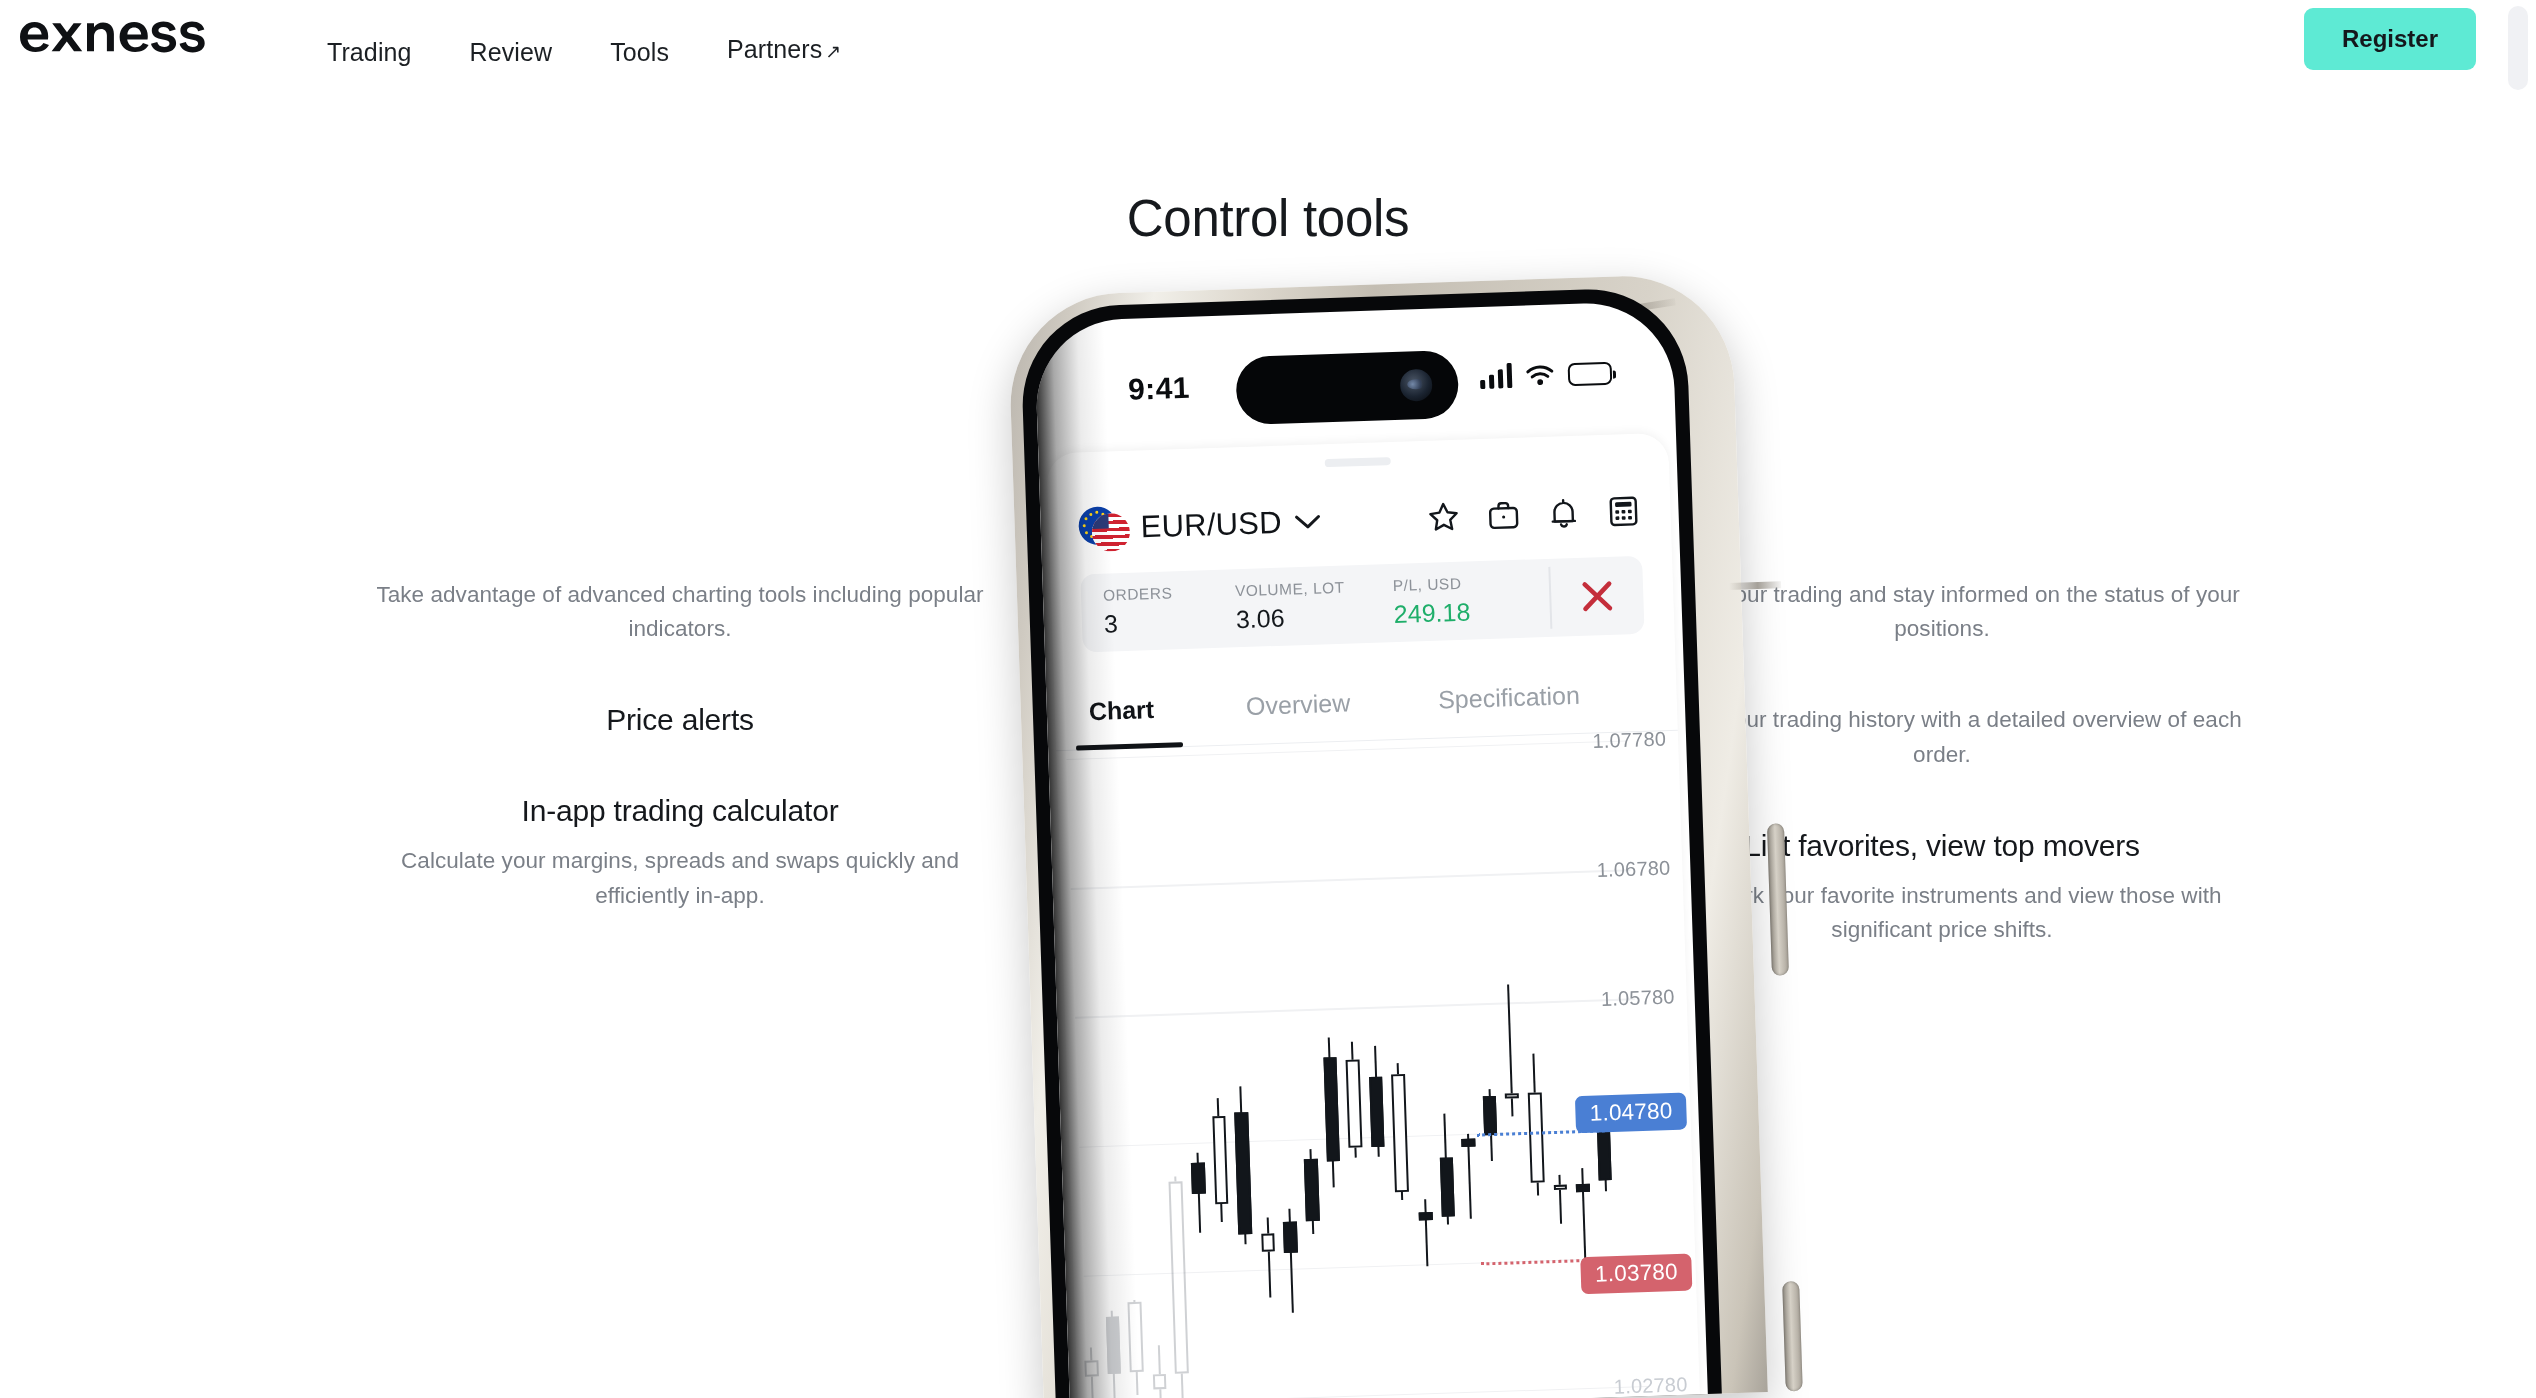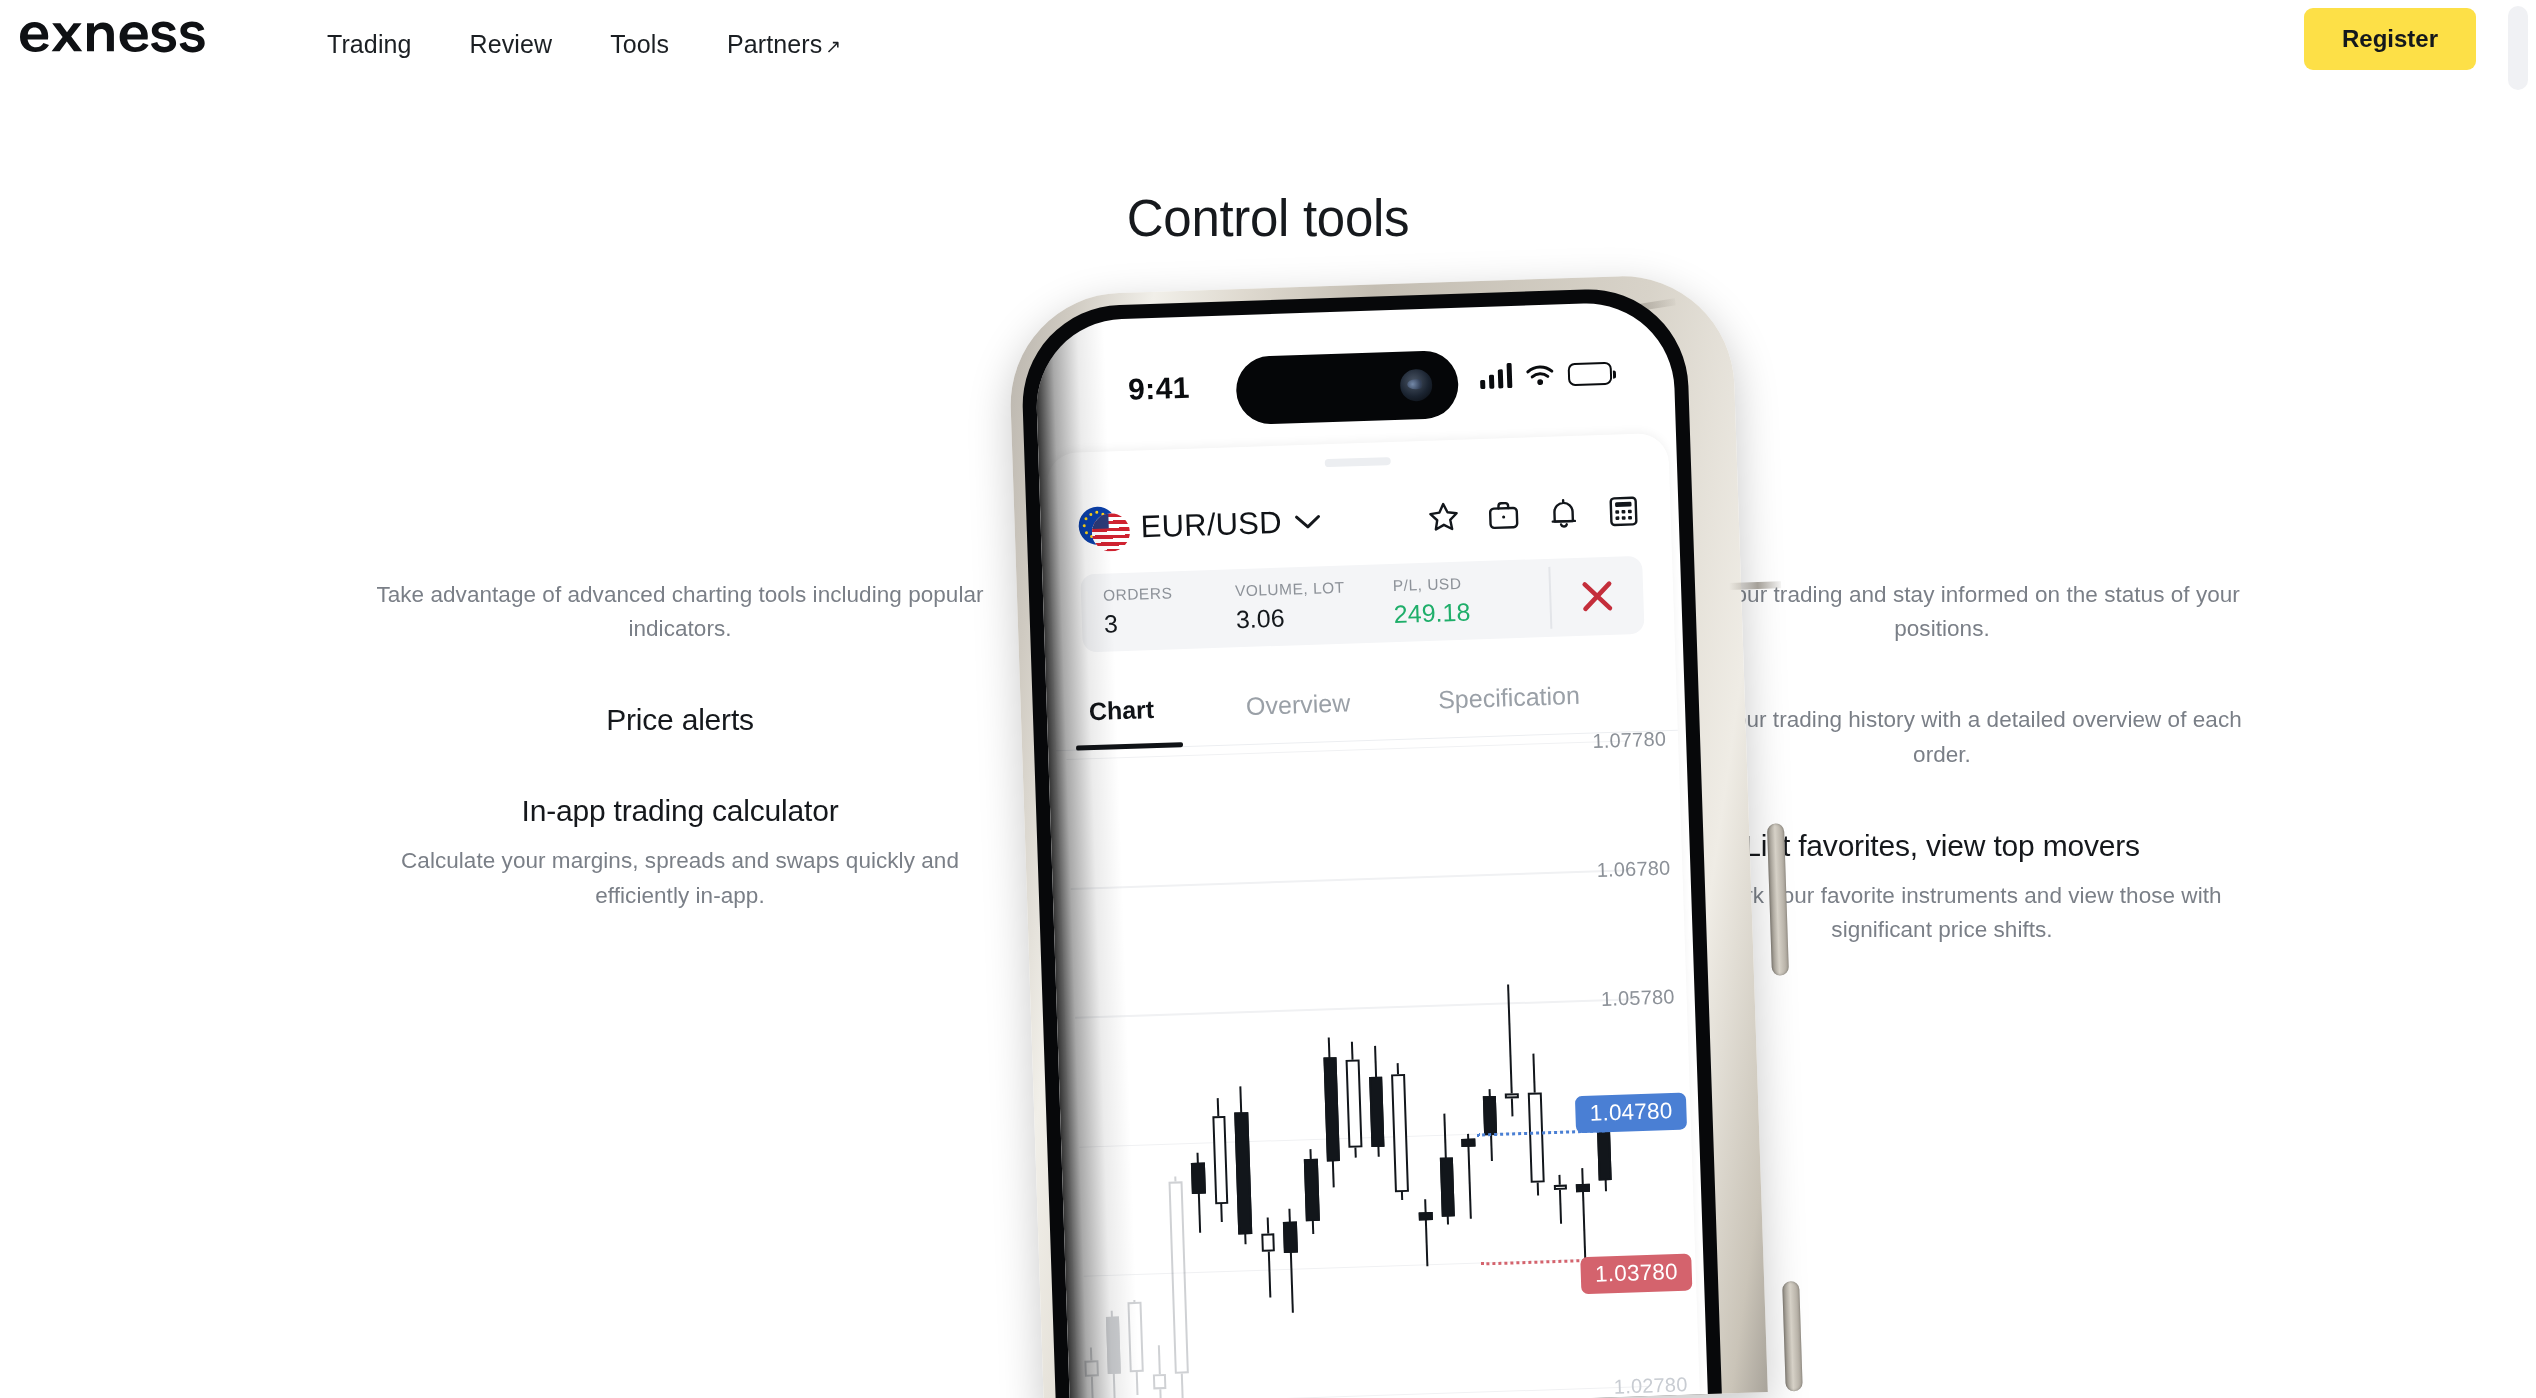--- a/index.html
+++ b/index.html
@@ -21,40 +21,40 @@
     z-index: 40;
   }
   .logo {
     position: absolute; left: 18px; top: 14px;
     height: 46px; width: 240px;
     display: flex; align-items: center;
   }
   .logo svg { display:block; }
 
   .nav-links {
-    position: absolute; left: 298px; top: 0;
+    position: absolute; left: 298px; top: 8px;
     height: 88px;
-    display: flex; align-items: flex-start; gap: 0;
+    display: flex; align-items: flex-end; gap: 0;
   }
   .nav-link {
     font-size: 25px;
     color: #1b1f23;
     letter-spacing: .1px;
     padding: 0 29px;
     cursor: pointer;
     white-space: nowrap;
     line-height: 88px;
   }
   .nav-link.muted { color: #9aa0a6; }
   .nav-link .ext-arrow { font-size: 19px; margin-left: 3px; display:inline-block; }
 
   .register-btn {
     position: absolute; right: 60px; top: 8px;
     width: 172px; height: 62px;
-    background: #fde047;
+    background: #5eead4;
     border: none; border-radius: 9px;
     font-family: "Liberation Sans", sans-serif;
     font-size: 24px; font-weight: bold; color: #14181c;
     cursor: pointer;
     display:flex; align-items:center; justify-content:center;
   }
 
   .scroll-thumb {
     position: absolute; right: 8px; top: 6px;
     width: 20px; height: 84px;

